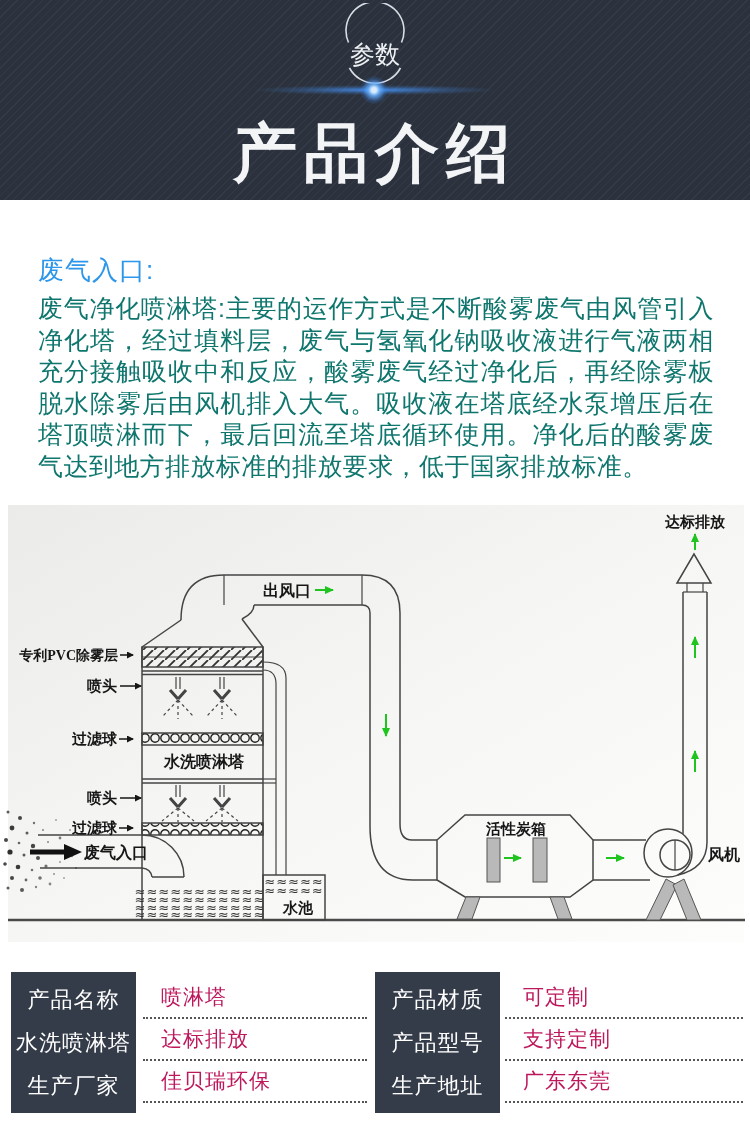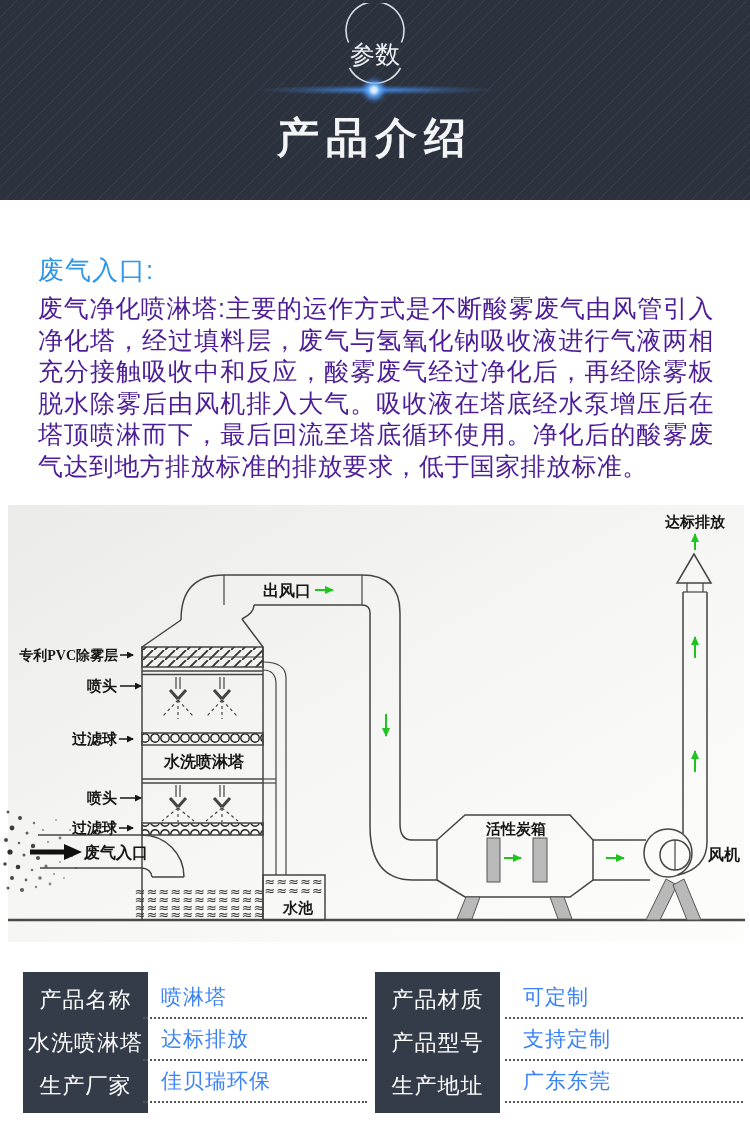--- a/index.html
+++ b/index.html
@@ -8,26 +8,26 @@
 
   
   .hero{position:absolute;left:0;top:0;width:750px;height:200px;background-color:#2b323e;
         background-image:repeating-linear-gradient(135deg,rgba(255,255,255,0.045) 0 1px,rgba(255,255,255,0) 1px 6px);}
   .badge-svg{position:absolute;left:315px;top:3px;}
   .flare-line{position:absolute;left:255px;top:85px;width:240px;height:10px;
         background:radial-gradient(closest-side,rgba(70,150,255,0.85),rgba(70,150,255,0.25) 60%,rgba(70,150,255,0) 100%);}
   .flare-core{position:absolute;left:360px;top:76px;width:28px;height:28px;
         background:radial-gradient(circle,#d9ecff 0 12%,rgba(100,175,255,0.85) 30%,rgba(60,140,255,0.25) 55%,rgba(60,140,255,0) 72%);}
   .hero-title{position:absolute;left:0;top:110px;width:750px;text-align:center;
-        font-size:42px;font-weight:bold;color:#f3f4f6;letter-spacing:7px;}
+        font-size:64px;font-weight:bold;color:#f3f4f6;letter-spacing:7px;}
 
   
   .wp-heading{position:absolute;left:38px;top:253px;font-size:26px;color:#2e97ea;letter-spacing:1px;}
   .wp-body{position:absolute;left:38px;top:293px;width:676px;font-size:25px;line-height:31.5px;
-        color:#4c1d95;text-align:justify;letter-spacing:0.4px;}
+        color:#0f766e;text-align:justify;letter-spacing:0.4px;}
 
   
   .diagram{position:absolute;left:8px;top:505px;width:736px;height:437px;
         background:linear-gradient(150deg,#ebebe9 0%,#f6f6f5 50%,#fdfdfc 100%);}
   .diagram svg{position:absolute;left:-8px;top:0;}
   .dln{stroke:#444;stroke-width:1.5;fill:none;}
   .dthin{stroke:#444;stroke-width:1.2;fill:none;}
   .dlab{font-family:"Liberation Serif",serif;font-weight:bold;font-size:15px;fill:#161616;}
   .dlab-s{font-size:14px;}
   .dlab-m{font-size:16px;}
@@ -36,24 +36,24 @@
   .larrow{stroke:#161616;stroke-width:1.5;fill:none;}
   .spray{stroke:#444;stroke-width:1.2;stroke-dasharray:3,3;fill:none;}
   .gray{fill:#b9b9b9;stroke:#555;stroke-width:1;}
 
   
   .spec-block{position:absolute;top:972px;width:125px;height:141px;background:#353c49;
         display:flex;flex-direction:column;justify-content:space-around;align-items:center;padding:6px 0;box-sizing:border-box;}
   .spec-block .lbl{color:#ffffff;font-size:22px;letter-spacing:1px;}
   .spec-vals{position:absolute;top:977px;}
   .spec-vals .row{height:40px;border-bottom:2px dotted #555;display:flex;align-items:center;}
-  .spec-vals .val{color:#3b82f6;font-size:21px;padding-left:18px;letter-spacing:1px;}
+  .spec-vals .val{color:#be185d;font-size:21px;padding-left:18px;letter-spacing:1px;}
   .vals-left{left:143px;width:224px;}
   .vals-right{left:505px;width:238px;}
-  .block-left{left:23px;}
+  .block-left{left:11px;}
   .block-right{left:375px;text-align:center;}
 </style>
 </head>
 <body>
 
 <div id="page">
 
   <div class="hero">
     <svg class="badge-svg" width="120" height="110" viewBox="0 0 120 110">
       <path d="M 33.5,39.5 A 29 29 0 1 1 86.5,39.5" stroke="#d9dee4" stroke-width="1.6" fill="none"></path>

